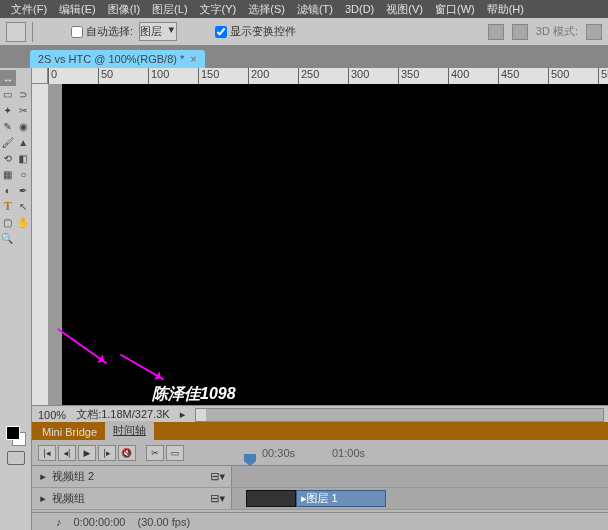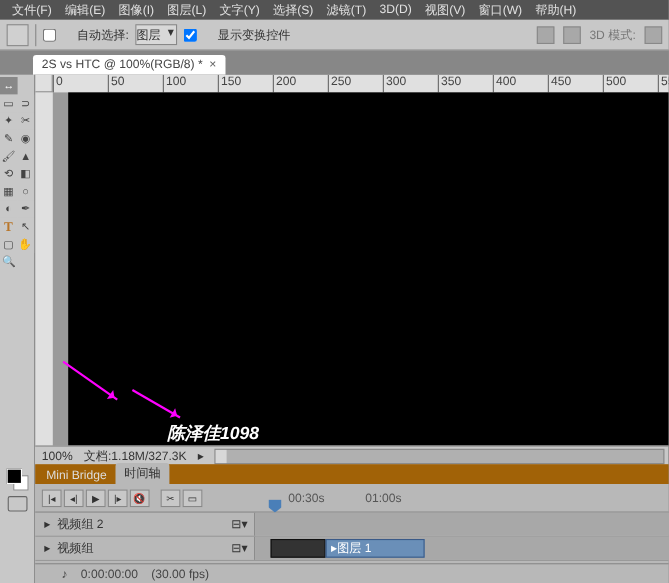--- a/index.html
+++ b/index.html
@@ -1,29 +1,29 @@
 <!DOCTYPE html>
 <html><head>
 <meta charset="utf-8">
 <style>
 * { margin: 0; padding: 0; box-sizing: border-box; font-family: "Microsoft YaHei", sans-serif; font-size: 11px; }
 body { background: #b8b8b8; width: 608px; height: 530px; overflow: hidden; position: relative; }
 .menubar { background: #535353; height: 18px; display: flex; align-items: center; padding-left: 6px; gap: 2px; }
 .menubar span { color: #e0e0e0; padding: 0 5px; cursor: pointer; }
 .options-bar { background: #c8c8c8; height: 28px; display: flex; align-items: center; padding-left: 6px; gap: 6px; border-bottom: 1px solid #888; }
 .options-bar .tool-preset { width: 20px; height: 20px; background: #d0d0d0; border: 1px solid #888; }
-.checkbox { display: flex; align-items: center; gap: 19px; color: #333; }
+.checkbox { display: flex; align-items: center; gap: 3px; color: #333; margin-left: 32px; }
 .checkbox input { width: 12px; height: 12px; }
 .dropdown { background: #d8d8d8; border: 1px solid #888; padding: 1px 14px 1px 0; color: #333; position: relative; }
 .dropdown::after { content: "▾"; position: absolute; right: 2px; top: 0; }
 .divider { width: 1px; height: 20px; background: #888; }
 .right-opts { margin-left: auto; display: flex; gap: 8px; padding-right: 6px; align-items: center; color: #777; }
 .right-opts .icon { width: 16px; height: 16px; background: #a8a8a8; border: 1px solid #888; }
 .tab-bar { background: #878787; height: 22px; display: flex; align-items: end; padding-left: 30px; }
-.tab { background: #ffffff; padding: 3px 8px; color: #444; border-radius: 3px 3px 0 0; display: flex; align-items: center; gap: 6px; }
+.tab { background: #7dd3fc; padding: 3px 8px; color: #444; border-radius: 3px 3px 0 0; display: flex; align-items: center; gap: 6px; }
 .tab .close { color: #666; cursor: pointer; }
 .main-area { display: flex; height: 355px; }
 .toolbox { width: 32px; background: #c8c8c8; display: flex; flex-direction: column; padding-top: 2px; gap: 0; border-right: 1px solid #888; }
 .toolbox .row { display: flex; }
 .tool { width: 16px; height: 16px; background: #c8c8c8; display: flex; align-items: center; justify-content: center; color: #444; font-size: 10px; cursor: pointer; }
 .tool.sel { background: #888; color: #fff; }
 .canvas-wrap { flex: 1; background: #9a9a9a; position: relative; overflow: hidden; }
 .ruler-h { position: absolute; top: 0; left: 16px; right: 0; height: 16px; background: #e0e0e0; display: flex; font-size: 9px; color: #444; }
 .ruler-h span { flex: 0 0 50px; border-left: 1px solid #666; padding-left: 2px; }
 .ruler-v { position: absolute; top: 16px; left: 0; width: 16px; bottom: 0; background: #e0e0e0; }
@@ -37,21 +37,21 @@
 .bottom-toolbox { width: 32px; height: 110px; background: #c8c8c8; position: absolute; left: 0; bottom: 0; display: flex; flex-direction: column; align-items: center; gap: 2px; border-right: 1px solid #888; }
 .swatch { width: 20px; height: 20px; position: relative; margin-top: 6px; }
 .swatch .fg { width: 14px; height: 14px; background: #000; border: 1px solid #fff; position: absolute; top: 0; left: 0; z-index: 2; }
 .swatch .bg { width: 14px; height: 14px; background: #fff; border: 1px solid #888; position: absolute; bottom: 0; right: 0; }
 .quick-mask { width: 18px; height: 14px; border: 1px solid #666; border-radius: 2px; margin-top: 3px; }
 .status-bar { position: absolute; bottom: 107px; left: 32px; right: 0; height: 18px; background: #c8c8c8; display: flex; align-items: center; gap: 10px; padding-left: 6px; color: #333; border-top: 1px solid #888; }
 .status-bar .scroll-area { flex: 1; height: 14px; background: #b0b0b0; border: 1px solid #888; margin-right: 4px; position: relative; }
 .status-bar .scroll-thumb { width: 10px; height: 100%; background: #d8d8d8; }
 .panel-tabs { position: absolute; bottom: 90px; left: 32px; right: 0; height: 18px; background: #a16207; display: flex; align-items: end; padding-left: 2px; }
 .panel-tab { padding: 2px 8px; color: #ddd; cursor: pointer; }
-.panel-tab.active { background: #b8b8b8; color: #333; border-radius: 3px 3px 0 0; }
+.panel-tab.active { background: #b8b8b8; color: #333; border-radius: 3px 3px 0 0; text-decoration: underline; }
 .timeline { position: absolute; bottom: 0; left: 32px; right: 0; height: 90px; background: #b8b8b8; display: flex; flex-direction: column; }
 .tl-controls { height: 26px; display: flex; align-items: center; gap: 2px; padding-left: 6px; border-bottom: 1px solid #888; }
 .tl-btn { width: 18px; height: 16px; background: #c8c8c8; border: 1px solid #888; display: flex; align-items: center; justify-content: center; font-size: 9px; cursor: pointer; color: #333; }
 .tl-ruler { position: absolute; left: 200px; right: 10px; top: 0; height: 26px; display: flex; align-items: center; font-size: 9px; color: #555; }
 .tl-ruler span { flex: 0 0 70px; }
 .playhead { position: absolute; left: 212px; top: 14px; width: 12px; height: 12px; background: #4a7fb8; clip-path: polygon(0 0, 100% 0, 100% 60%, 50% 100%, 0 60%); }
 .playhead::after { content: ""; position: absolute; left: 5px; top: 10px; width: 1px; height: 70px; background: #4a7fb8; }
 .tl-tracks { flex: 1; overflow: hidden; }
 .track { height: 22px; display: flex; align-items: center; border-bottom: 1px solid #999; position: relative; }
 .track-head { width: 200px; display: flex; align-items: center; gap: 4px; padding-left: 6px; color: #333; border-right: 1px solid #888; height: 100%; }

